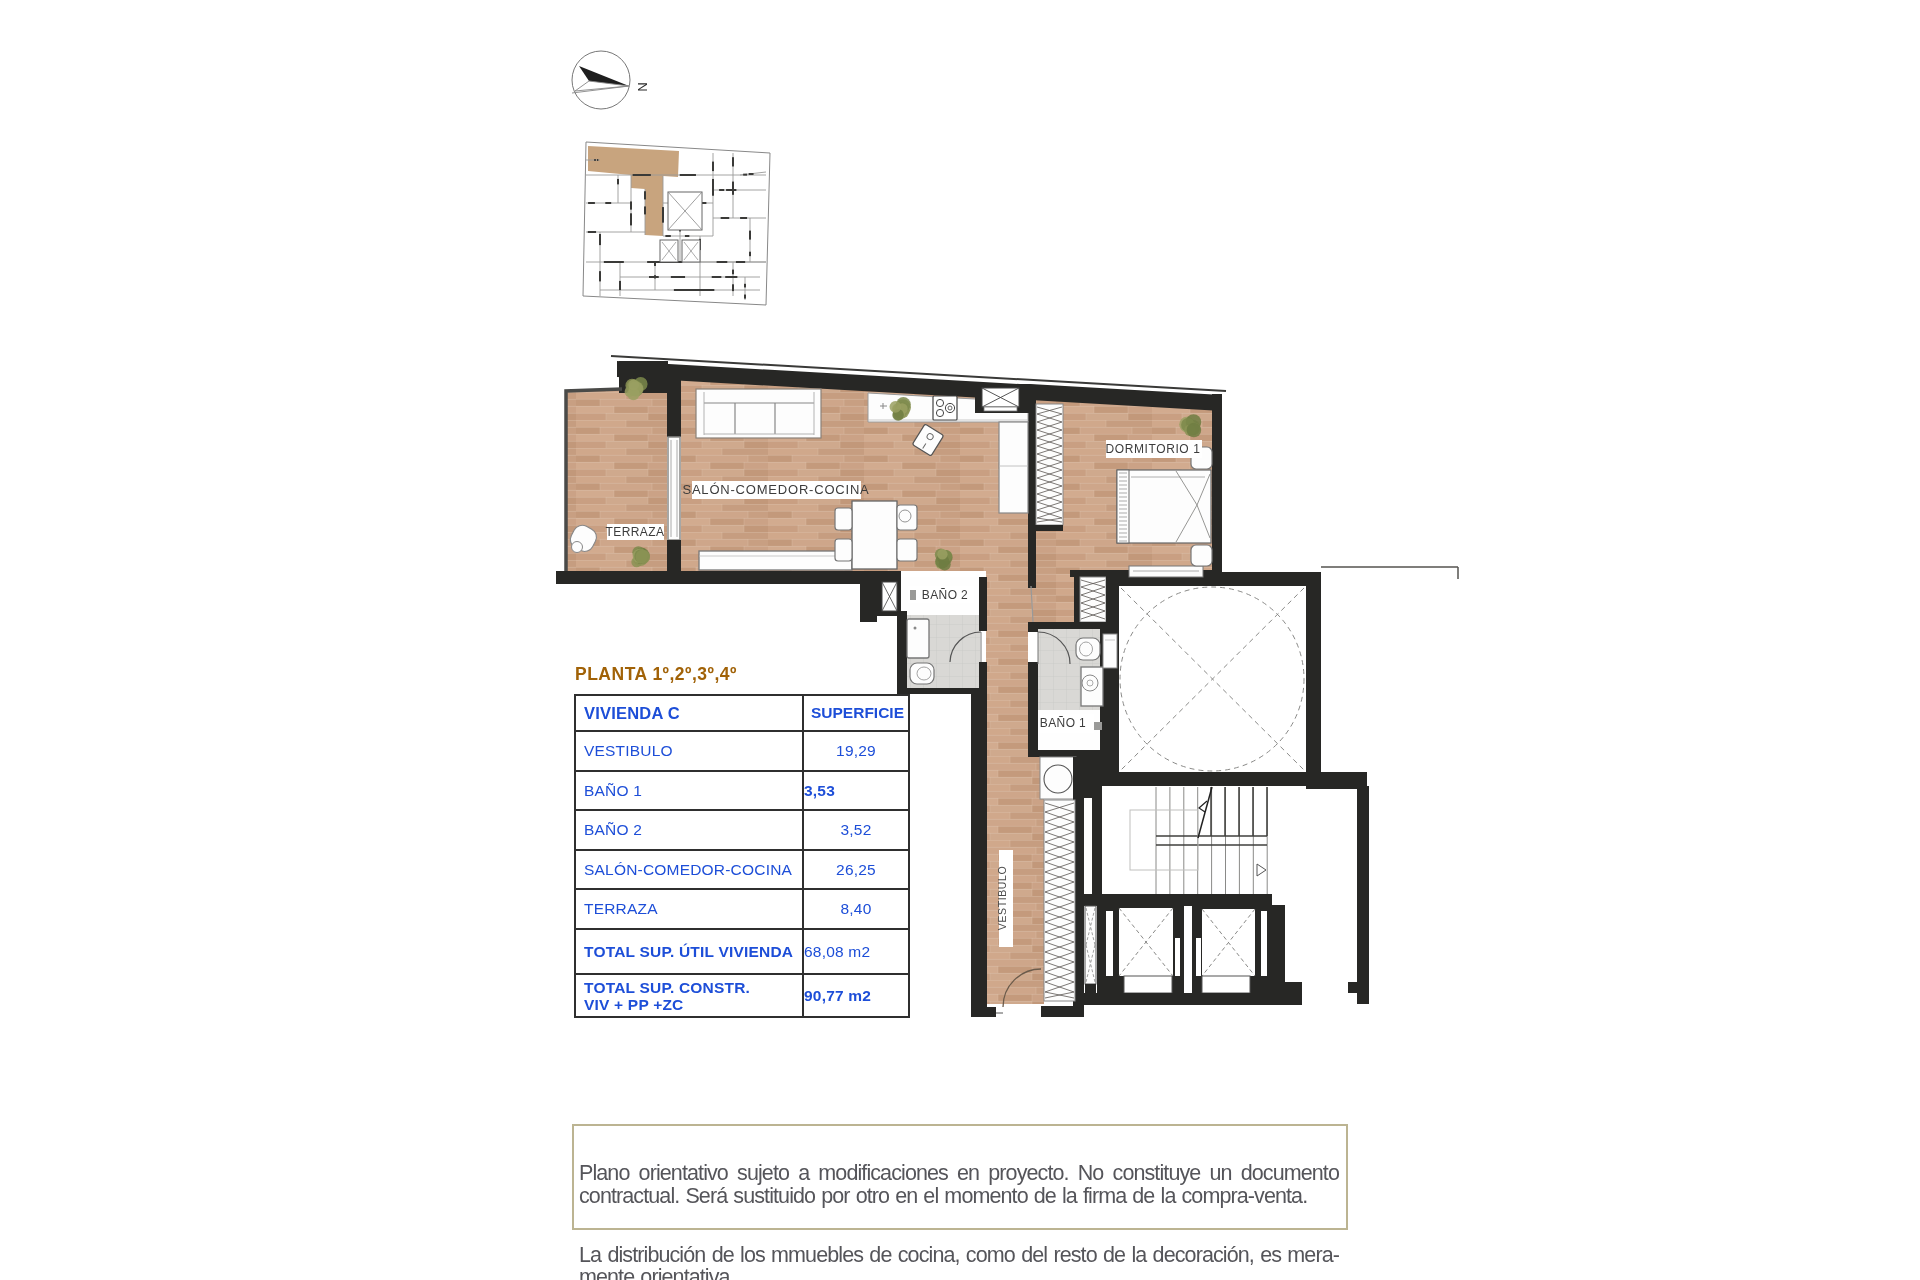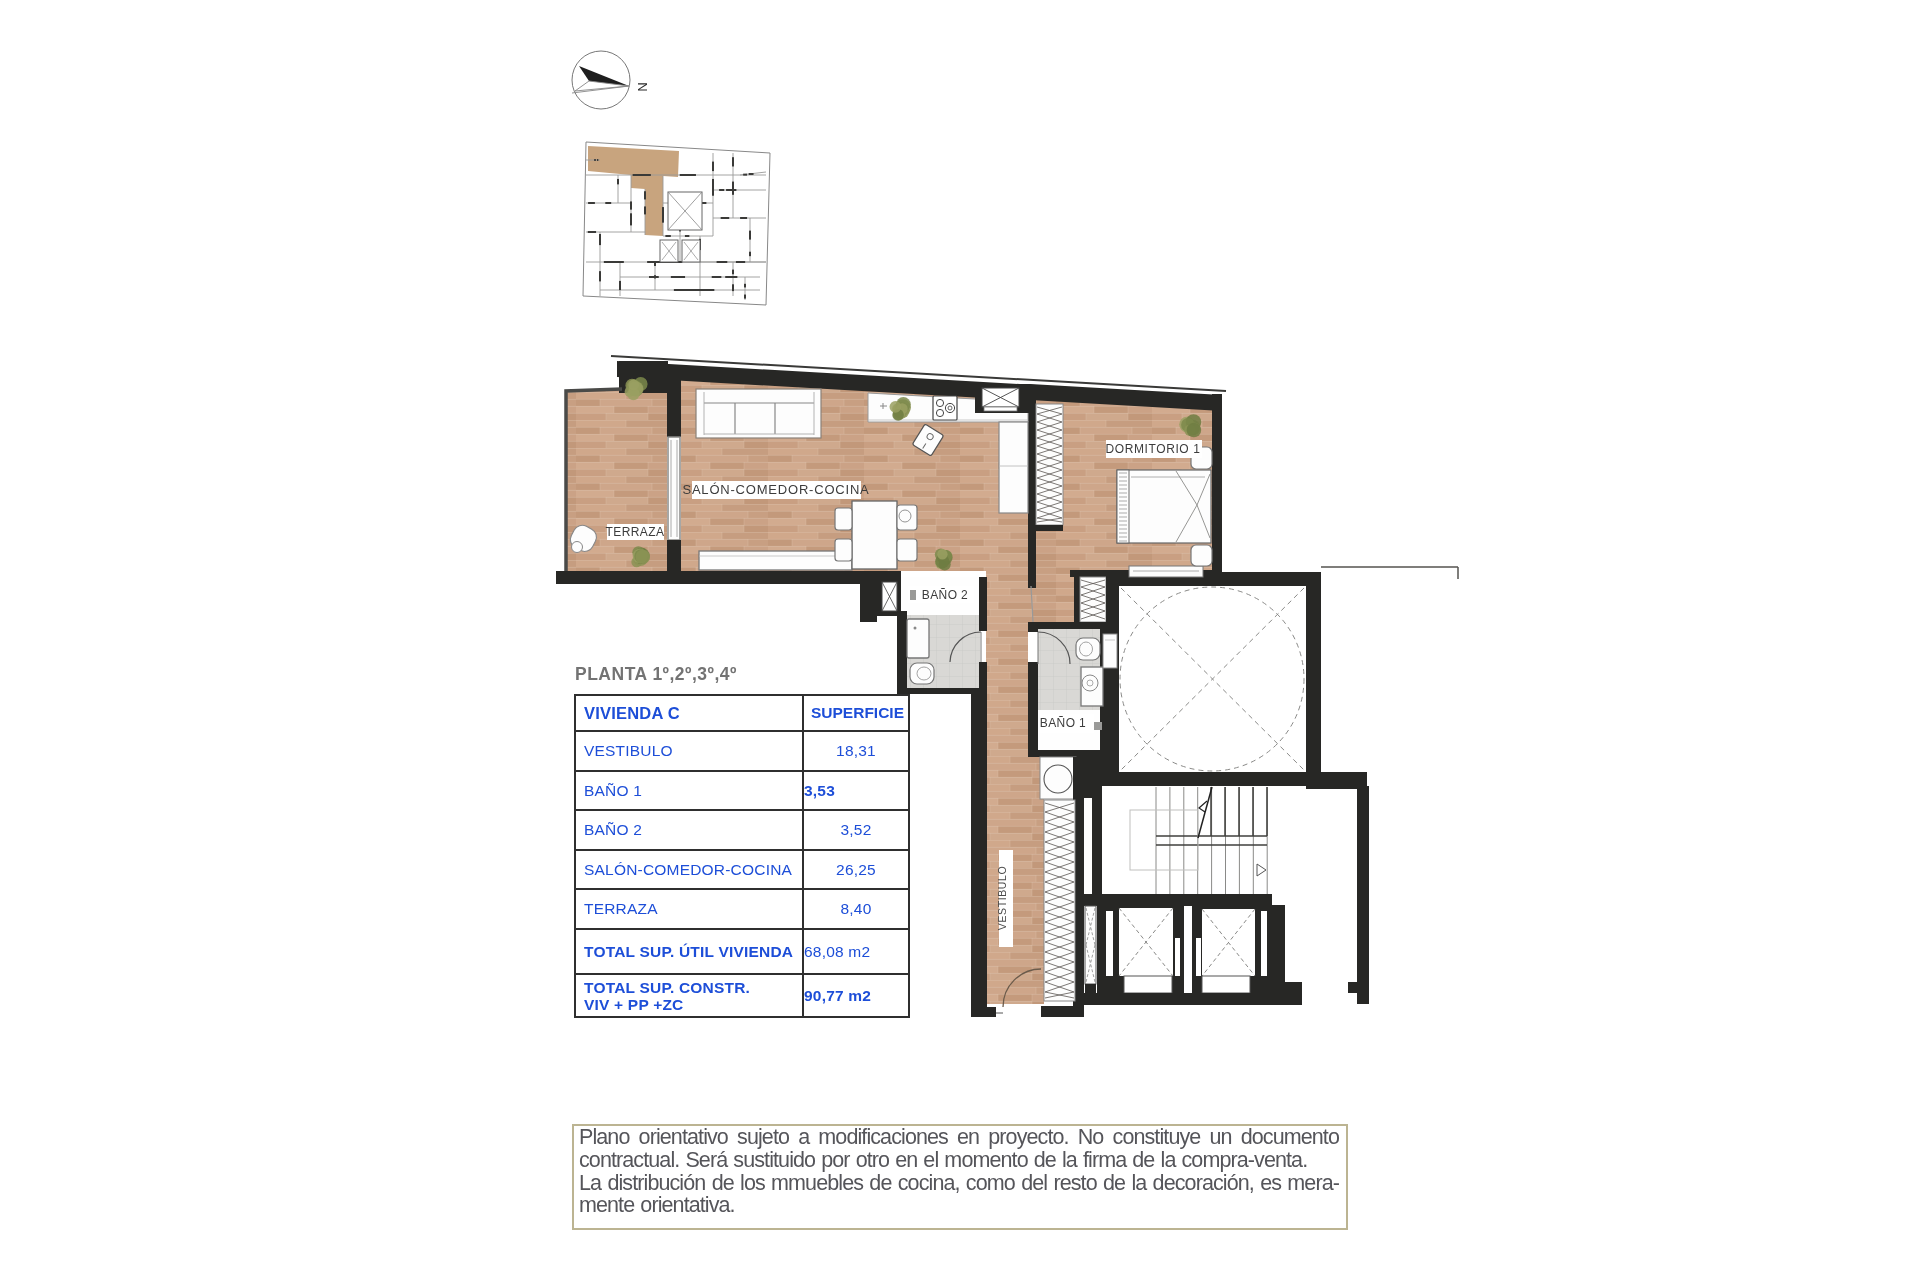--- a/index.html
+++ b/index.html
@@ -1,23 +1,23 @@
 <!DOCTYPE html>
 <html><head><meta charset="utf-8">
 <style>
 html,body{margin:0;padding:0;background:#ffffff;width:1920px;height:1280px;overflow:hidden;}
 *{box-sizing:border-box;font-family:"Liberation Sans", sans-serif;}
 #page{position:relative;width:1920px;height:1280px;background:#fff;}
-#planta-title{position:absolute;left:575px;top:664px;font-size:17.5px;font-weight:bold;color:#737373;letter-spacing:0.5px;}
+#planta-title{position:absolute;left:575px;top:664px;font-size:17.5px;font-weight:bold;color:#a16207;letter-spacing:0.5px;}
 #tablewrap{position:absolute;left:574px;top:694px;width:336px;}
 table.sup{border-collapse:collapse;width:336px;table-layout:fixed;}
 table.sup td{border:2px solid #2f2f2f;font-size:15.5px;color:#1d4ed8;padding:0 0 0 8px;letter-spacing:0.2px;white-space:nowrap;overflow:hidden;}
 table.sup td+td{width:106px;padding:0;}
 #disclaimer{position:absolute;left:572px;top:1124px;width:776px;height:106px;border:2px solid #bcb492;color:#55555a;font-size:21.5px;line-height:22.8px;padding:0px 7px 0 5px;letter-spacing:-0.9px;word-spacing:1px;}
-#disclaimer .j{text-align:justify;text-align-last:justify;}
+#disclaimer .j{text-align:justify;text-align-last:justify;margin-top:36px;}
 #disclaimer div{white-space:nowrap;}
 #disclaimer div.j{white-space:normal;}
 </style></head>
 <body>
 <div id="page">
 <svg width="1920" height="1280" viewBox="0 0 1920 1280" style="position:absolute;left:0;top:0">
 
 <defs>
 <pattern id="wood" width="96" height="28" patternUnits="userSpaceOnUse">
   <rect width="96" height="28" fill="#cba285"></rect>
@@ -529,21 +529,21 @@
 
 <div id="tablewrap">
 <table class="sup">
 <tbody>
           <tr style="height:36px">
             <td style="font-weight:bold;font-size:16.5px">VIVIENDA C</td>
             <td style="font-weight:bold;font-size:15.5px;text-align:left;padding-left:7px;letter-spacing:0px">SUPERFICIE</td>
           </tr>
 <tr style="height:40px">
             <td style="font-weight:normal">VESTIBULO</td>
-            <td style="font-weight:normal;text-align:center">18,31</td>
+            <td style="font-weight:normal;text-align:center">19,29</td>
           </tr>
 <tr style="height:39px">
             <td style="font-weight:normal">BAÑO 1</td>
             <td style="font-weight:bold;text-align:left">3,53</td>
           </tr>
 <tr style="height:40px">
             <td style="font-weight:normal">BAÑO 2</td>
             <td style="font-weight:normal;text-align:center">3,52</td>
           </tr>
 <tr style="height:39px">

